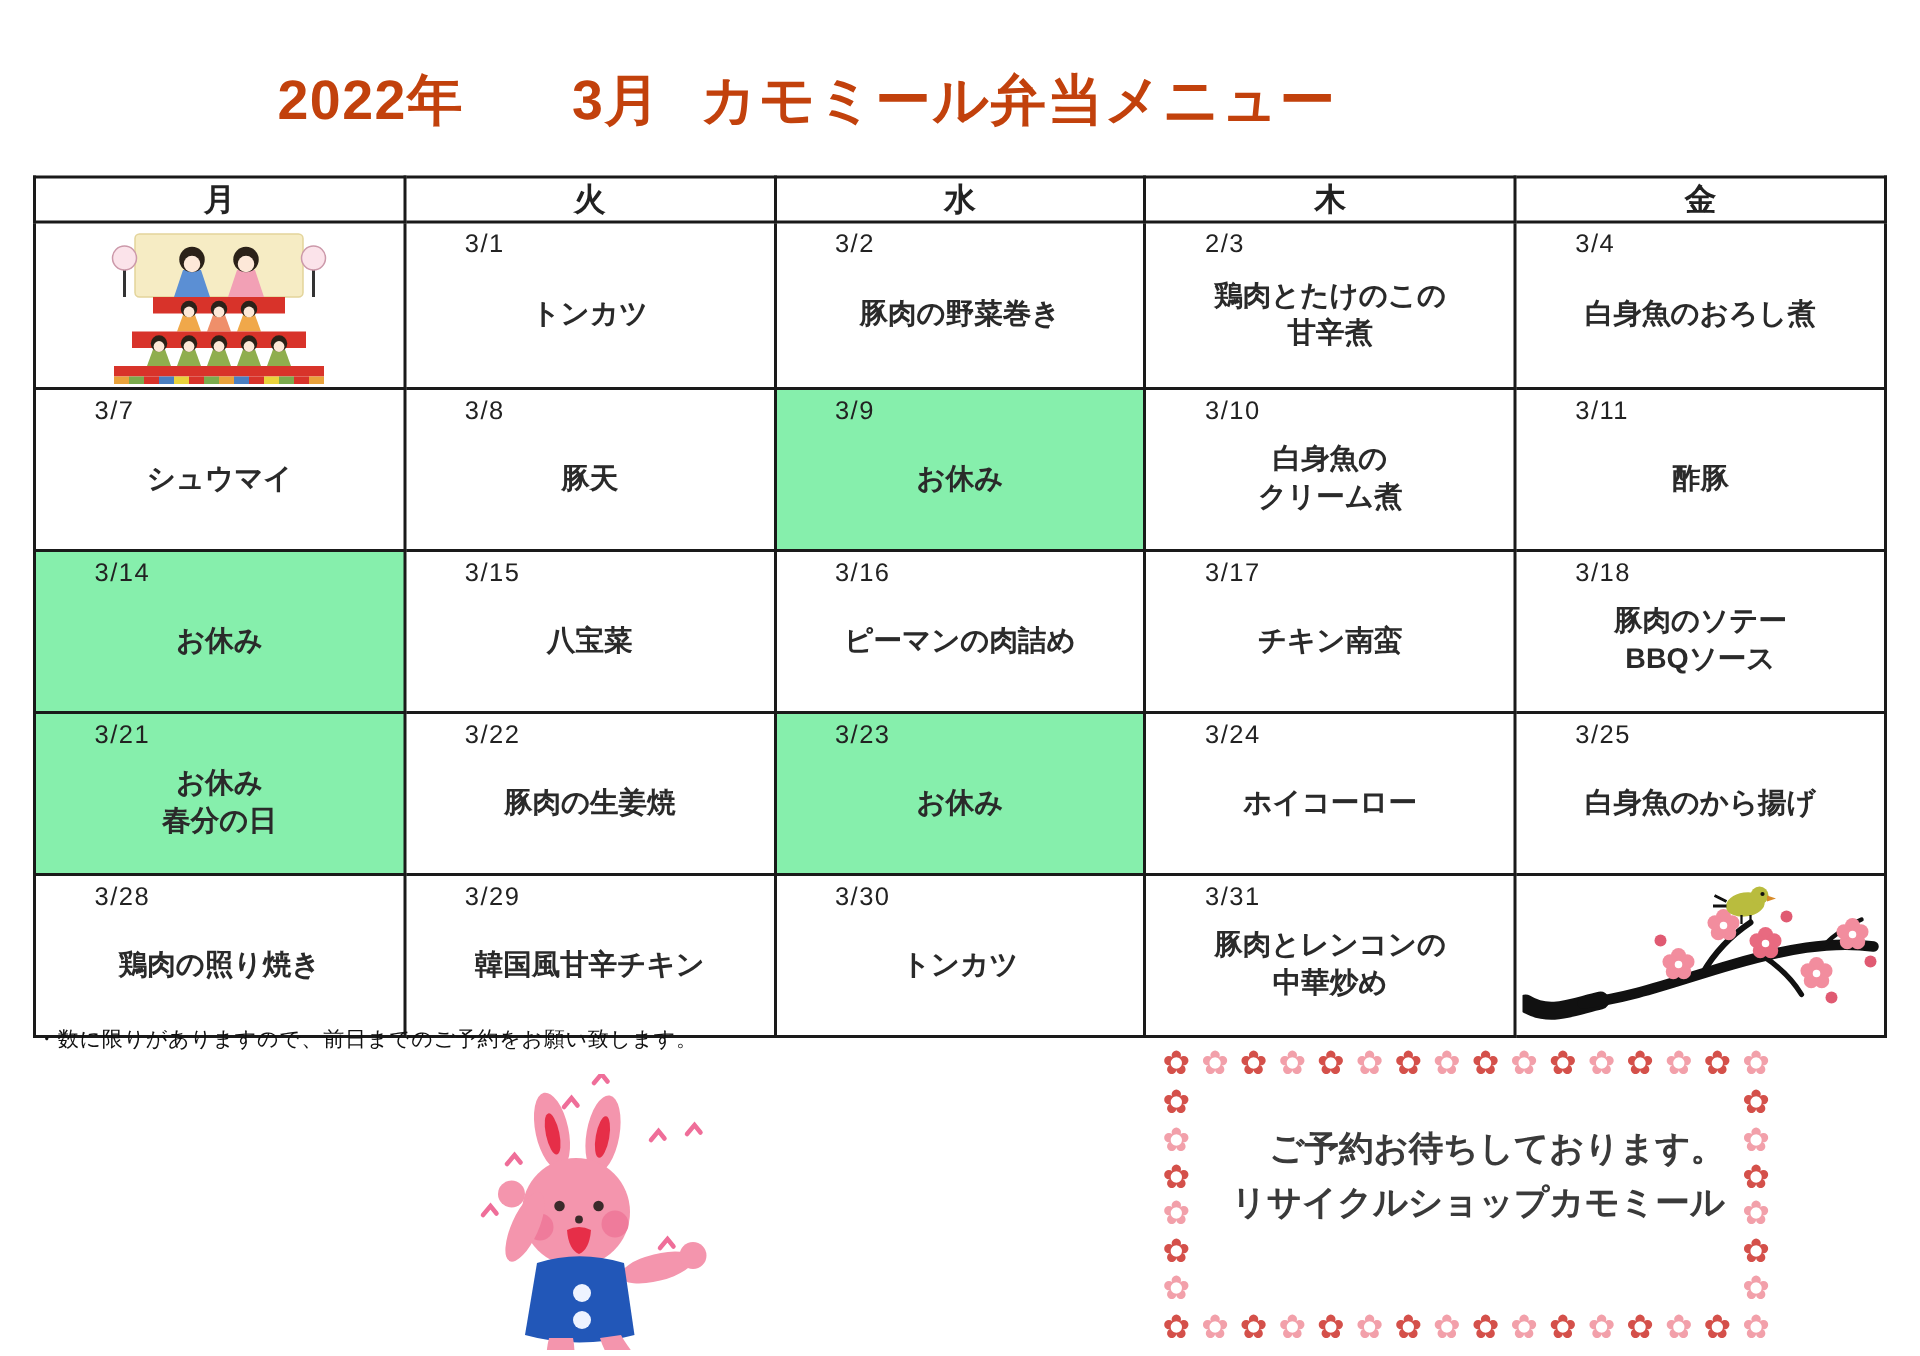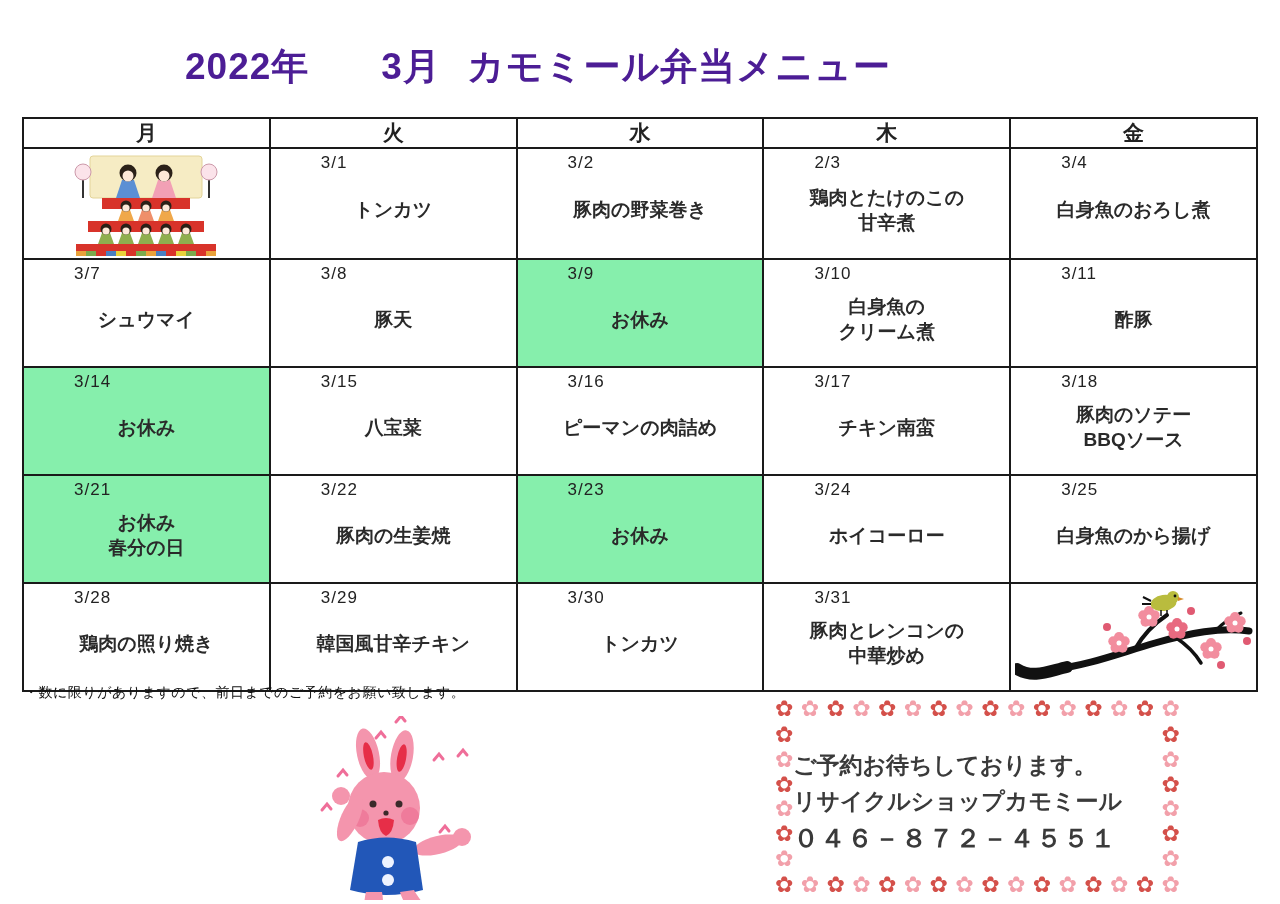--- a/index.html
+++ b/index.html
@@ -1,49 +1,49 @@
 <!DOCTYPE html>
 <html><head>
 <meta charset="utf-8">
 <style>
   * { margin:0; padding:0; box-sizing:border-box; }
   body { background:#e8e8e8; font-family:"Liberation Sans","DejaVu Sans",sans-serif; }
   .page { position:relative; width:1280px; height:904px; background:#ffffff; overflow:hidden; color:#1c1c1c; }
 
   
-  .title-line { position:absolute; left:185px; top:42px; font-size:37px; font-weight:900; color:#4c1d95; letter-spacing:1px; white-space:nowrap; }
+  .title-line { position:absolute; left:185px; top:42px; font-size:37px; font-weight:900; color:#c2410c; letter-spacing:1px; white-space:nowrap; }
   .title-line .gap-big { display:inline-block; width:72px; }
   .title-line .gap-small { display:inline-block; width:26px; }
   .price-oval { position:absolute; left:928px; top:30px; width:307px; height:76px; border:2px solid #9070c4; border-radius:50%;
                 display:flex; align-items:center; justify-content:center; font-size:35px; font-weight:bold; color:#222; letter-spacing:4px; }
 
   
   table.cal { position:absolute; left:22px; top:117px; width:1236px; border-collapse:collapse; table-layout:fixed; }
   table.cal th, table.cal td { border:2px solid #1a1a1a; }
   table.cal th { height:26px; font-size:21px; font-weight:bold; text-align:center; padding:0; color:#222; }
   table.cal tr.r1 td { height:111px; }
   table.cal tr td { height:108px; padding:0; vertical-align:top; }
   td.closed { background:#86efac; }
   .cellwrap { display:flex; flex-direction:column; height:100%; }
-  .date { font-size:17px; padding:4px 0 0 50px; color:#222; letter-spacing:1px; }
+  .date { font-size:17px; padding:4px 0 0 39px; color:#222; letter-spacing:1px; }
   .menu { flex:1; display:flex; align-items:center; justify-content:center; text-align:center;
           font-size:19px; font-weight:bold; color:#2a2a2a; white-space:pre-line; line-height:1.3; padding-bottom:10px; }
   .imgwrap { display:flex; align-items:center; justify-content:center; height:100%; }
 
   
   .note { position:absolute; left:24px; top:684px; font-size:14px; color:#111; letter-spacing:0.5px; }
 
   .reserve-box { position:absolute; left:775px; top:698px; width:405px; height:198px; background:#fff; }
   .fl-row { position:absolute; left:0; right:0; display:flex; justify-content:space-between; line-height:1; }
   .fl-row.top { top:0; } .fl-row.bottom { bottom:0; }
   .fl-col { position:absolute; top:26px; bottom:26px; display:flex; flex-direction:column; justify-content:space-between; line-height:1; }
   .fl-col.left { left:0; } .fl-col.right { right:0; }
   .fl { font-size:22px; }
   .fl.r { color:#d4504a; } .fl.p { color:#f2a0aa; }
-  .reserve-text { position:absolute; left:18px; right:30px; top:50px; text-align:left; color:#3a3a3a; }
+  .reserve-text { position:absolute; left:30px; right:30px; top:50px; text-align:right; color:#3a3a3a; }
   .reserve-text .l1, .reserve-text .l2 { font-size:23px; font-weight:bold; line-height:1.55; }
   .reserve-text .phone { font-size:26px; font-weight:bold; letter-spacing:1px; margin-top:2px; }
 
   .rabbit { position:absolute; left:288px; top:716px; }
 </style>
 </head>
 <body>
 
 <div class="page">
 
@@ -430,17 +430,16 @@
         <span class="fl r">✿</span>
         <span class="fl p">✿</span>
         <span class="fl r">✿</span>
         <span class="fl p">✿</span>
         <span class="fl r">✿</span>
         <span class="fl p">✿</span>
       </div>
     <div class="reserve-text">
       <div class="l1">ご予約お待ちしております。</div>
       <div class="l2">リサイクルショップカモミール</div>
-      <div class="phone">０４６－８７２－４５５１</div>
     </div>
   </div>
 
 </div>
 
 </body></html>

